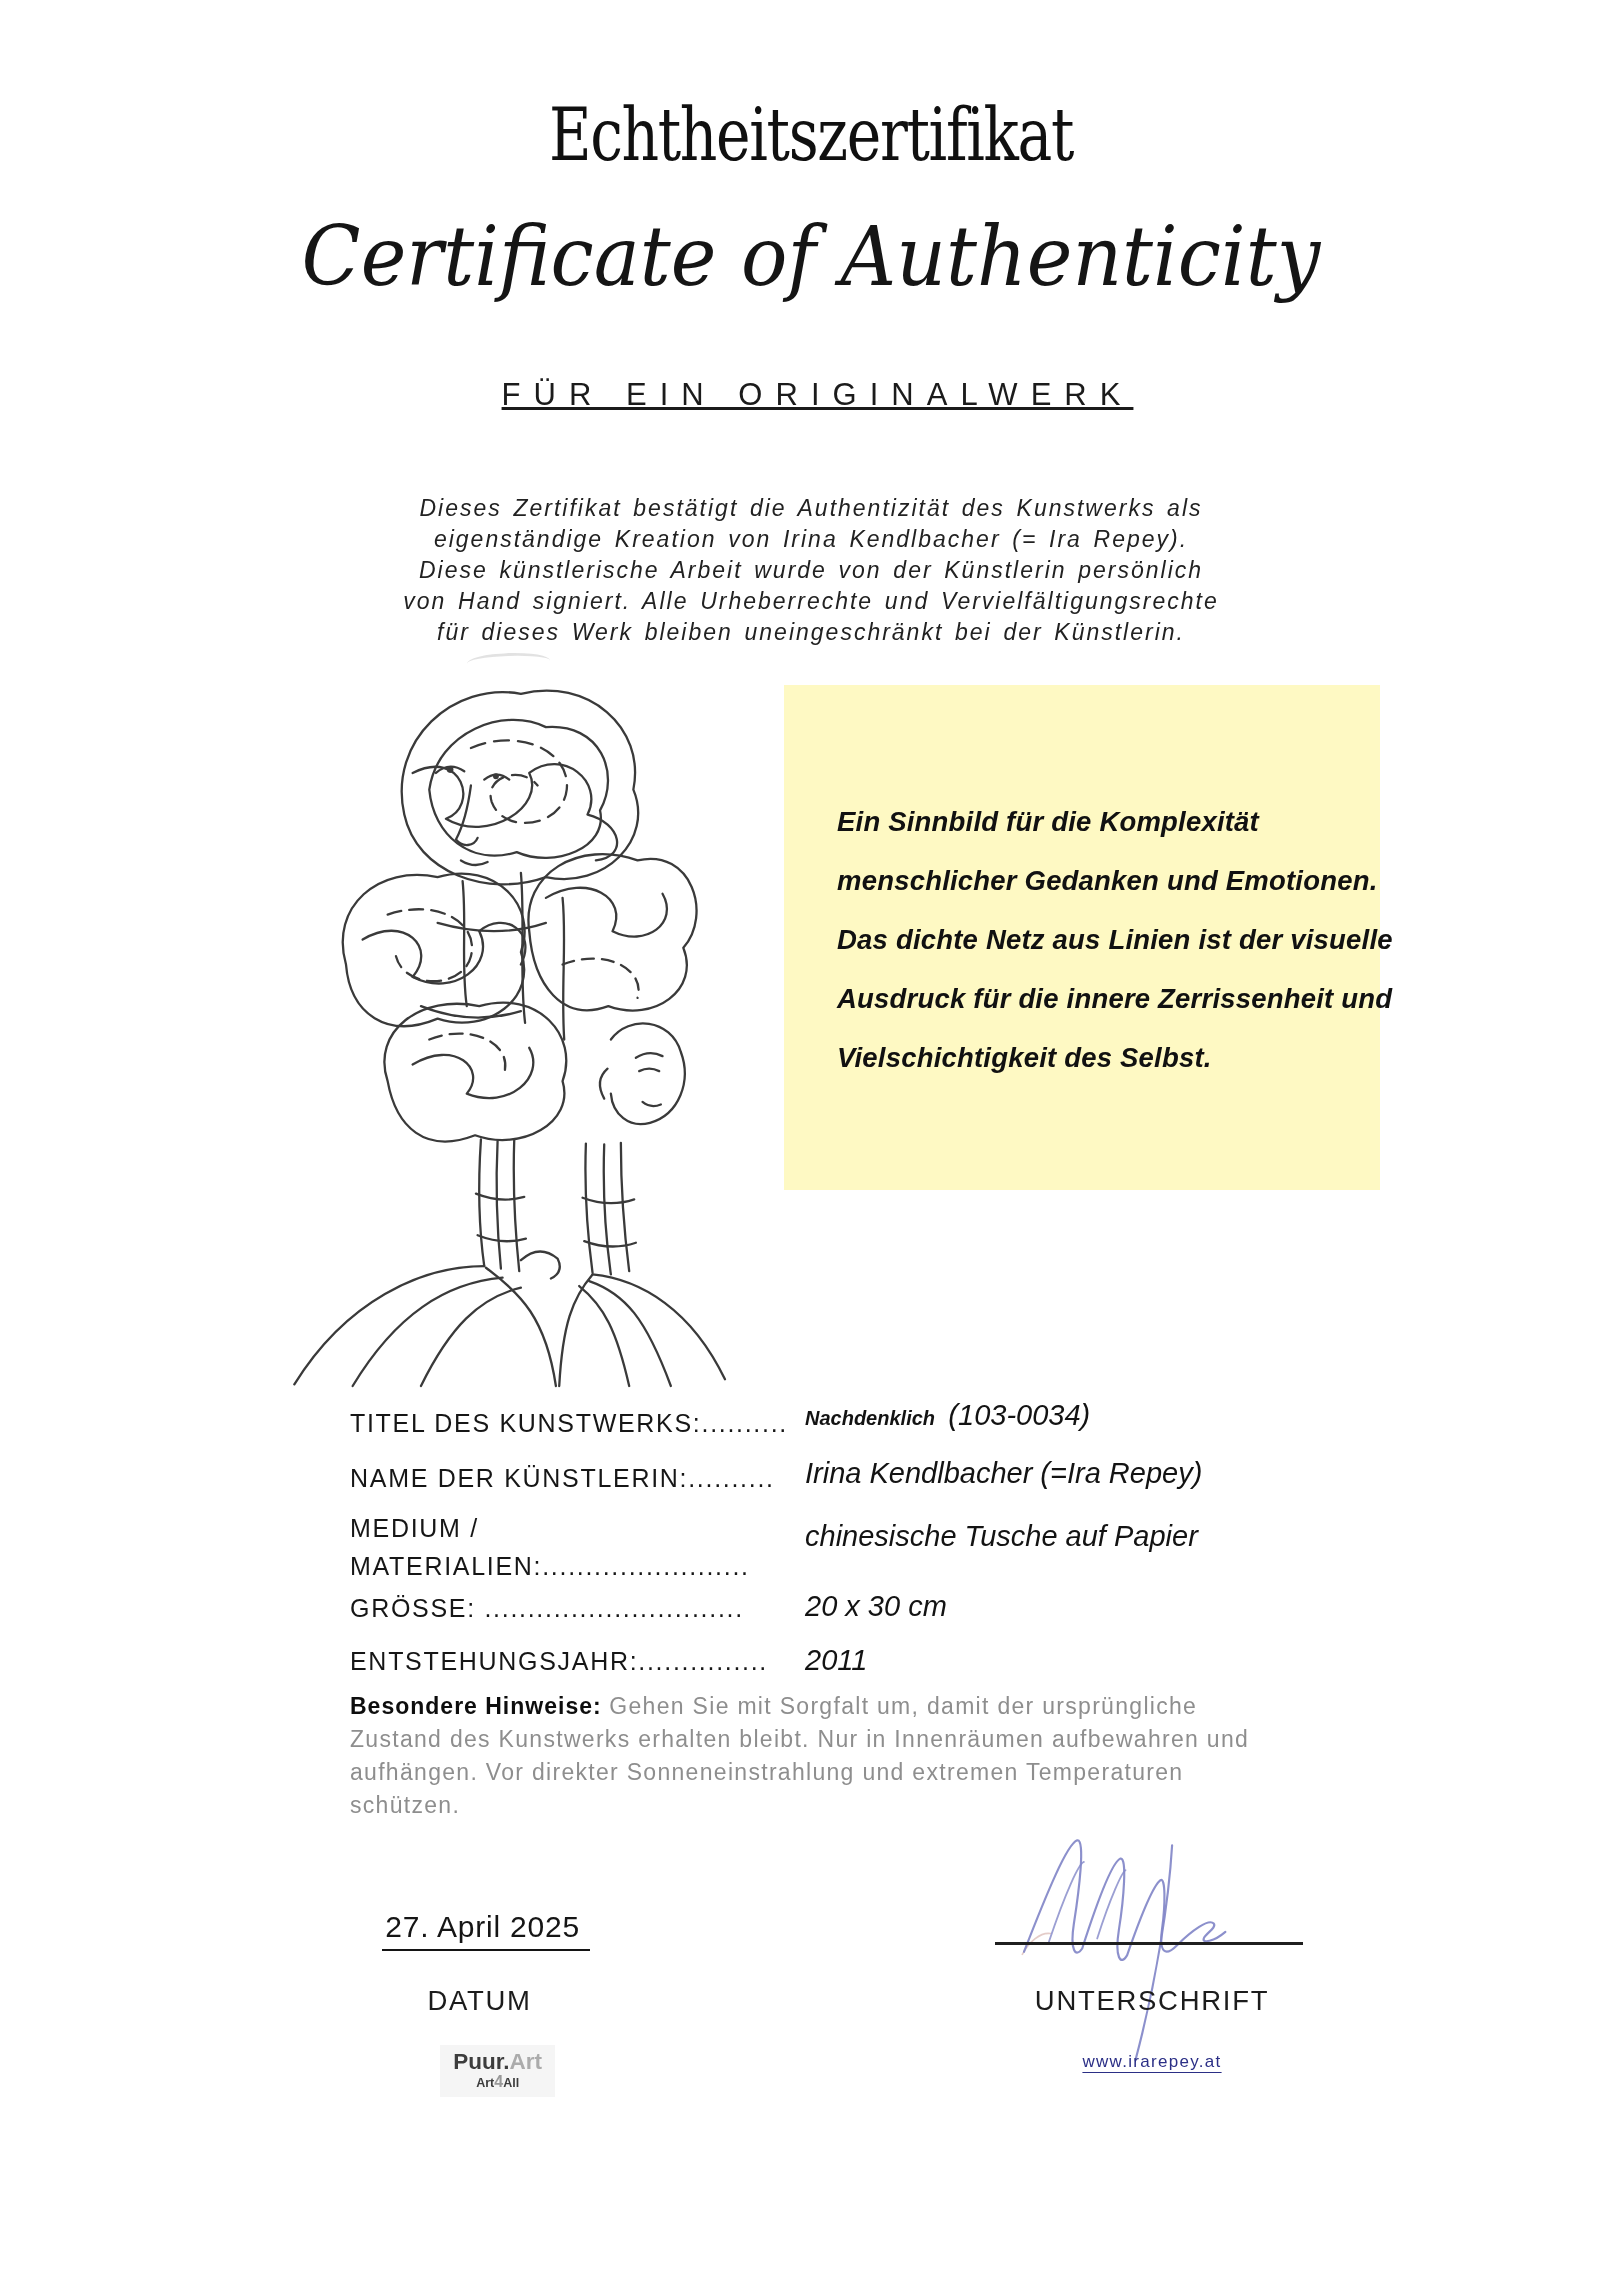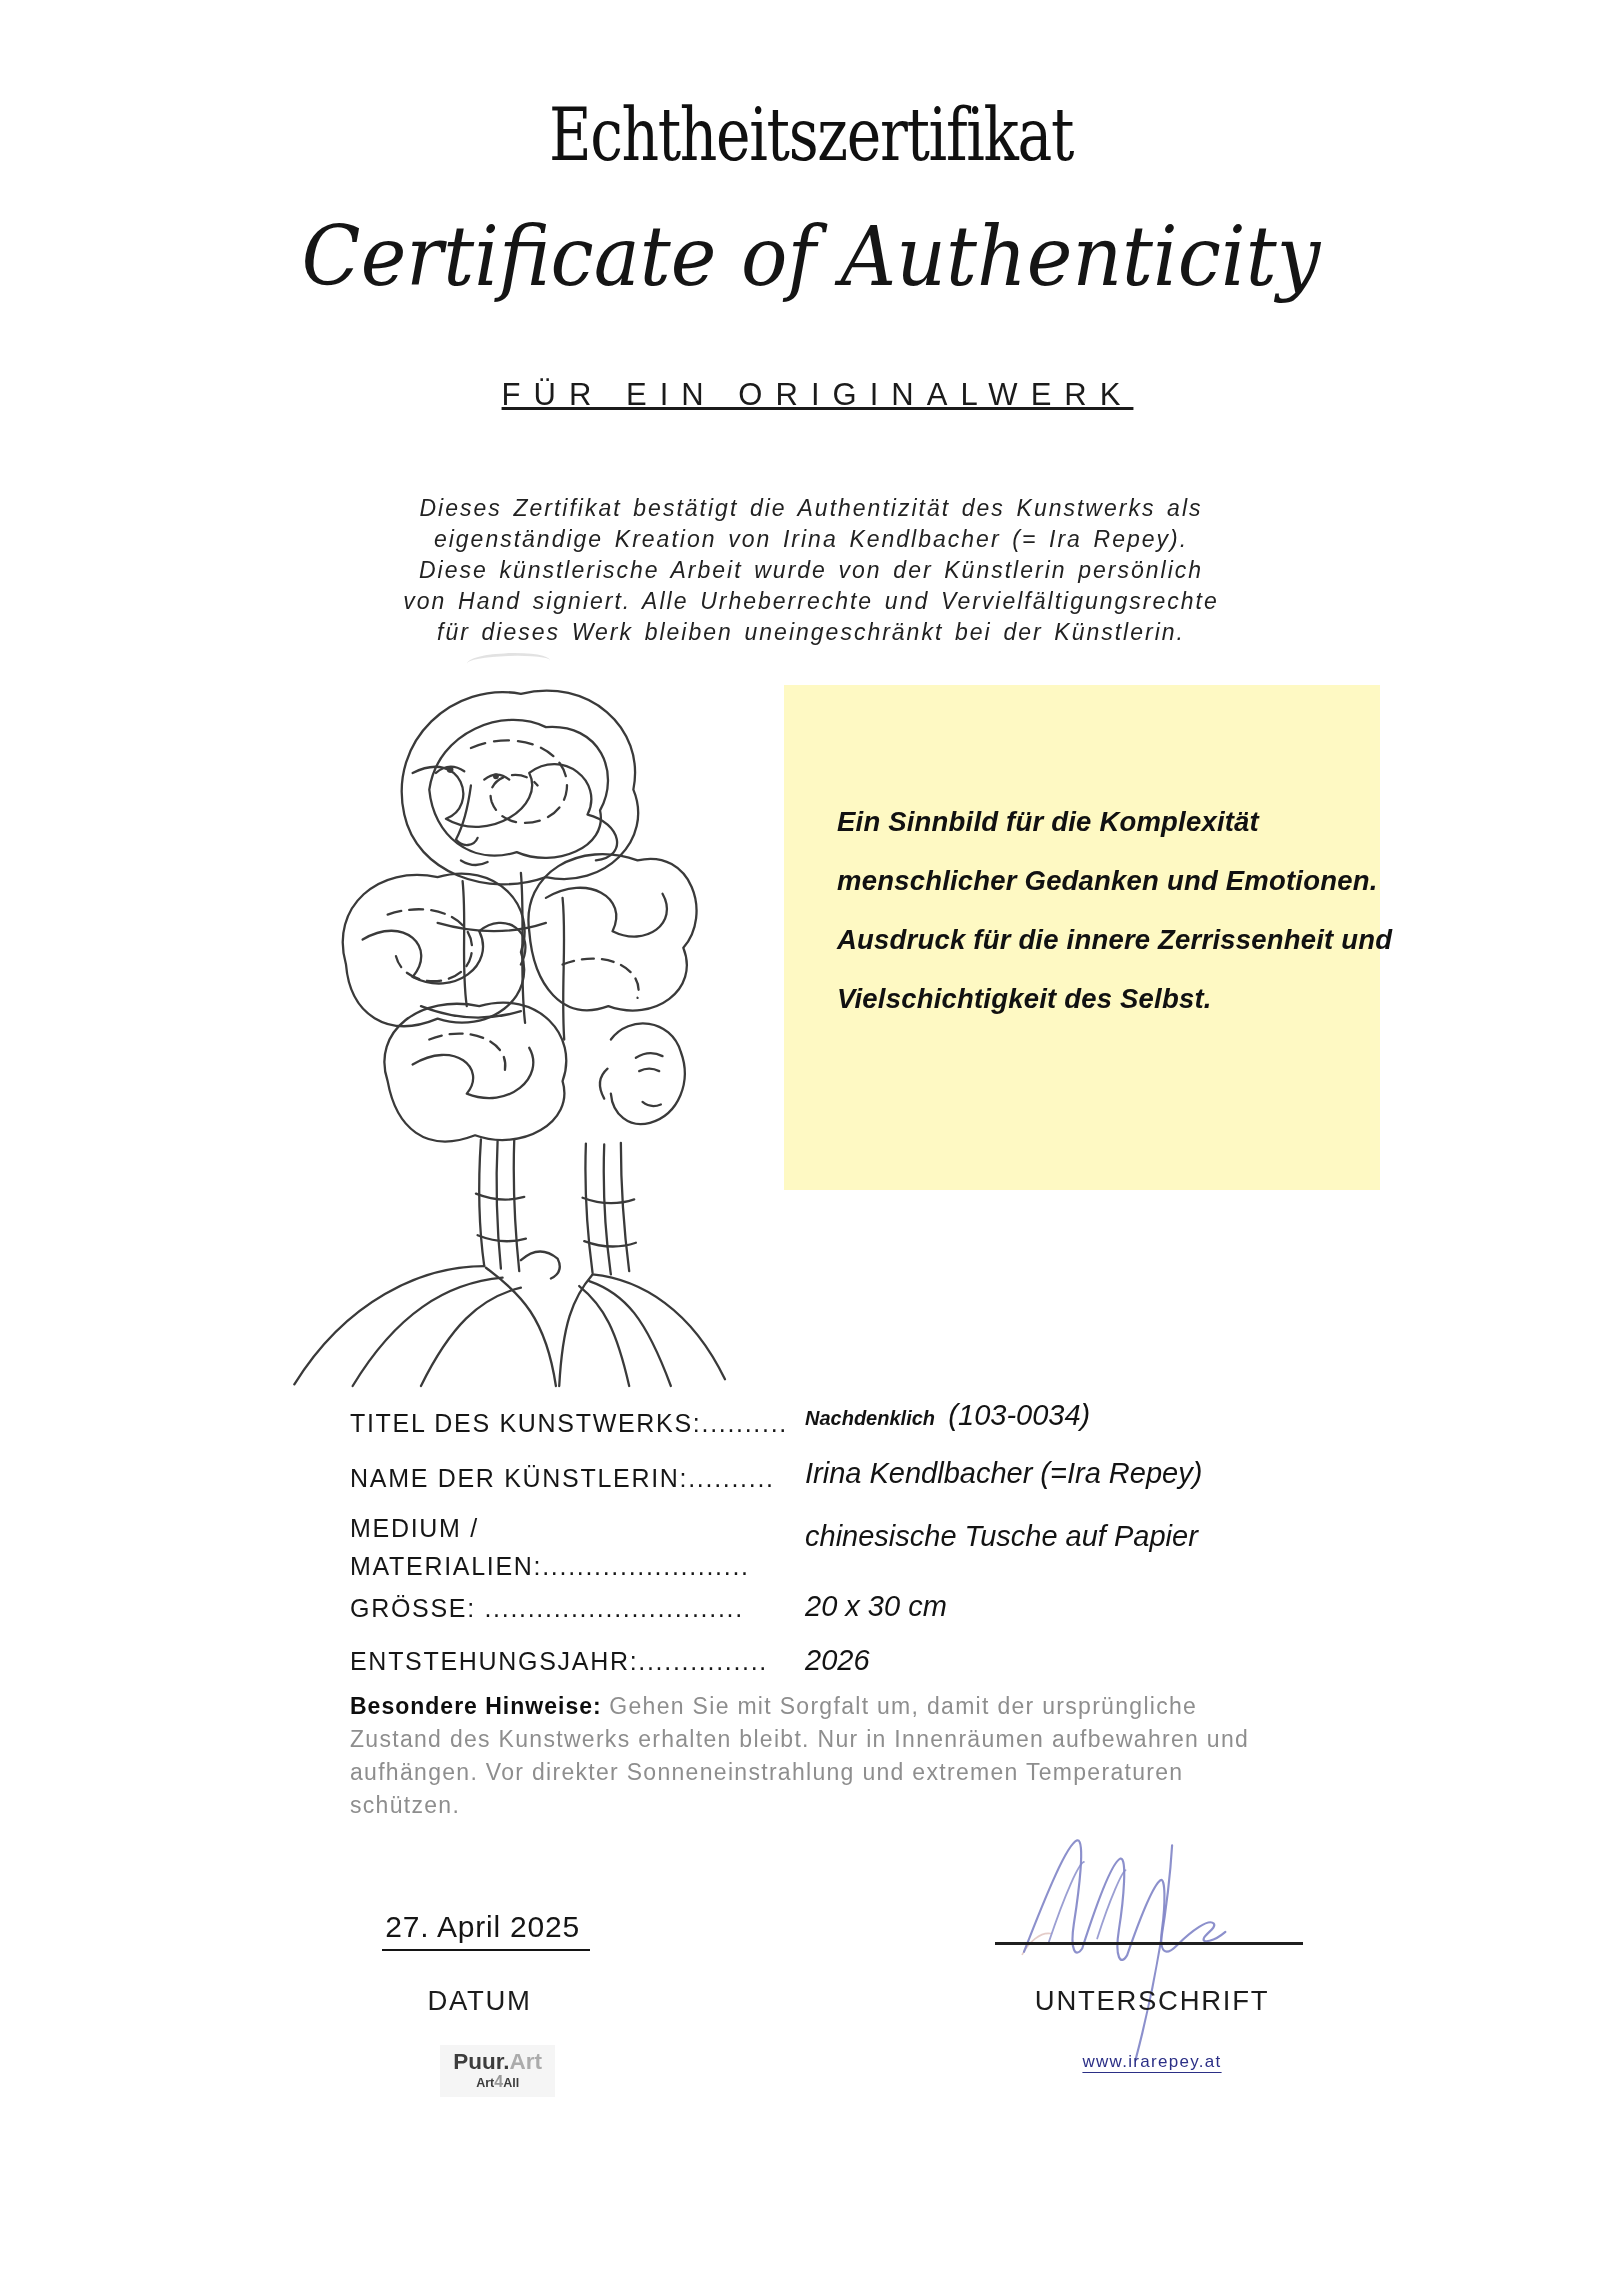--- a/index.html
+++ b/index.html
@@ -251,20 +251,21 @@
     <path d="M258,744 C300,775 330,805 342,886"></path>
     <path d="M386,752 C362,780 350,812 346,886"></path>
     <path d="M180,886 C215,815 250,780 300,768"></path>
     <path d="M430,886 C415,820 400,790 370,766"></path>
   </svg>
 
   <div class="abs note-box">
     <div class="note-inner">
       <div class="note-line">Ein Sinnbild für die Komplexität</div>
       <div class="note-line">menschlicher Gedanken und Emotionen.</div>
+      <div class="note-line">Das dichte Netz aus Linien ist der visuelle</div>
       <div class="note-line">Ausdruck für die innere Zerrissenheit und</div>
       <div class="note-line">Vielschichtigkeit des Selbst.</div>
     </div>
   </div>
 
   <div class="abs f-label" style="top:1409px">TITEL DES KUNSTWERKS:..........</div>
   <div class="abs f-value" style="top:1399px">
     <span class="vbold">Nachdenklich</span><span class="vsuffix">(103-0034)</span>
   </div>
 
@@ -272,21 +273,21 @@
   <div class="abs f-value" style="top:1457px">Irina Kendlbacher (=Ira Repey)</div>
 
   <div class="abs f-label" style="top:1514px">MEDIUM /</div>
   <div class="abs f-label" style="top:1552px">MATERIALIEN:........................</div>
   <div class="abs f-value" style="top:1520px">chinesische Tusche auf Papier</div>
 
   <div class="abs f-label" style="top:1594px">GRÖSSE: ..............................</div>
   <div class="abs f-value" style="top:1590px">20 x 30 cm</div>
 
   <div class="abs f-label" style="top:1647px">ENTSTEHUNGSJAHR:...............</div>
-  <div class="abs f-value" style="top:1644px">2026</div>
+  <div class="abs f-value" style="top:1644px">2011</div>
 
   <div class="abs hinweise"><span class="hlabel">Besondere Hinweise:</span><span> Gehen Sie mit Sorgfalt um, damit der ursprüngliche Zustand des Kunstwerks erhalten bleibt. Nur in Innenräumen aufbewahren und aufhängen. Vor direkter Sonneneinstrahlung und extremen Temperaturen schützen.</span></div>
 
   <svg class="abs sig-svg" viewBox="0 0 310 340" fill="none" stroke-linecap="round" stroke-linejoin="round">
     <path d="M28,195 C36,180 50,168 62,170" stroke="#d8b6b0" stroke-width="2" opacity="0.7"></path>
     <path d="M30,192 C58,120 82,62 94,58 C104,56 96,120 90,158 C85,190 92,200 100,188
              C118,132 136,84 146,80 C154,78 150,128 144,166 C139,198 146,210 154,196
              C170,150 186,112 194,106 C200,102 200,134 196,164 C192,194 200,198 214,184
              C232,166 252,152 258,158 C262,163 248,170 246,176 C244,182 258,180 272,168" stroke="#8287c8" stroke-width="2.6" opacity="0.92"></path>
     <path d="M60,180 C80,120 96,86 102,84" stroke="#8287c8" stroke-width="2.2" opacity="0.8"></path>

